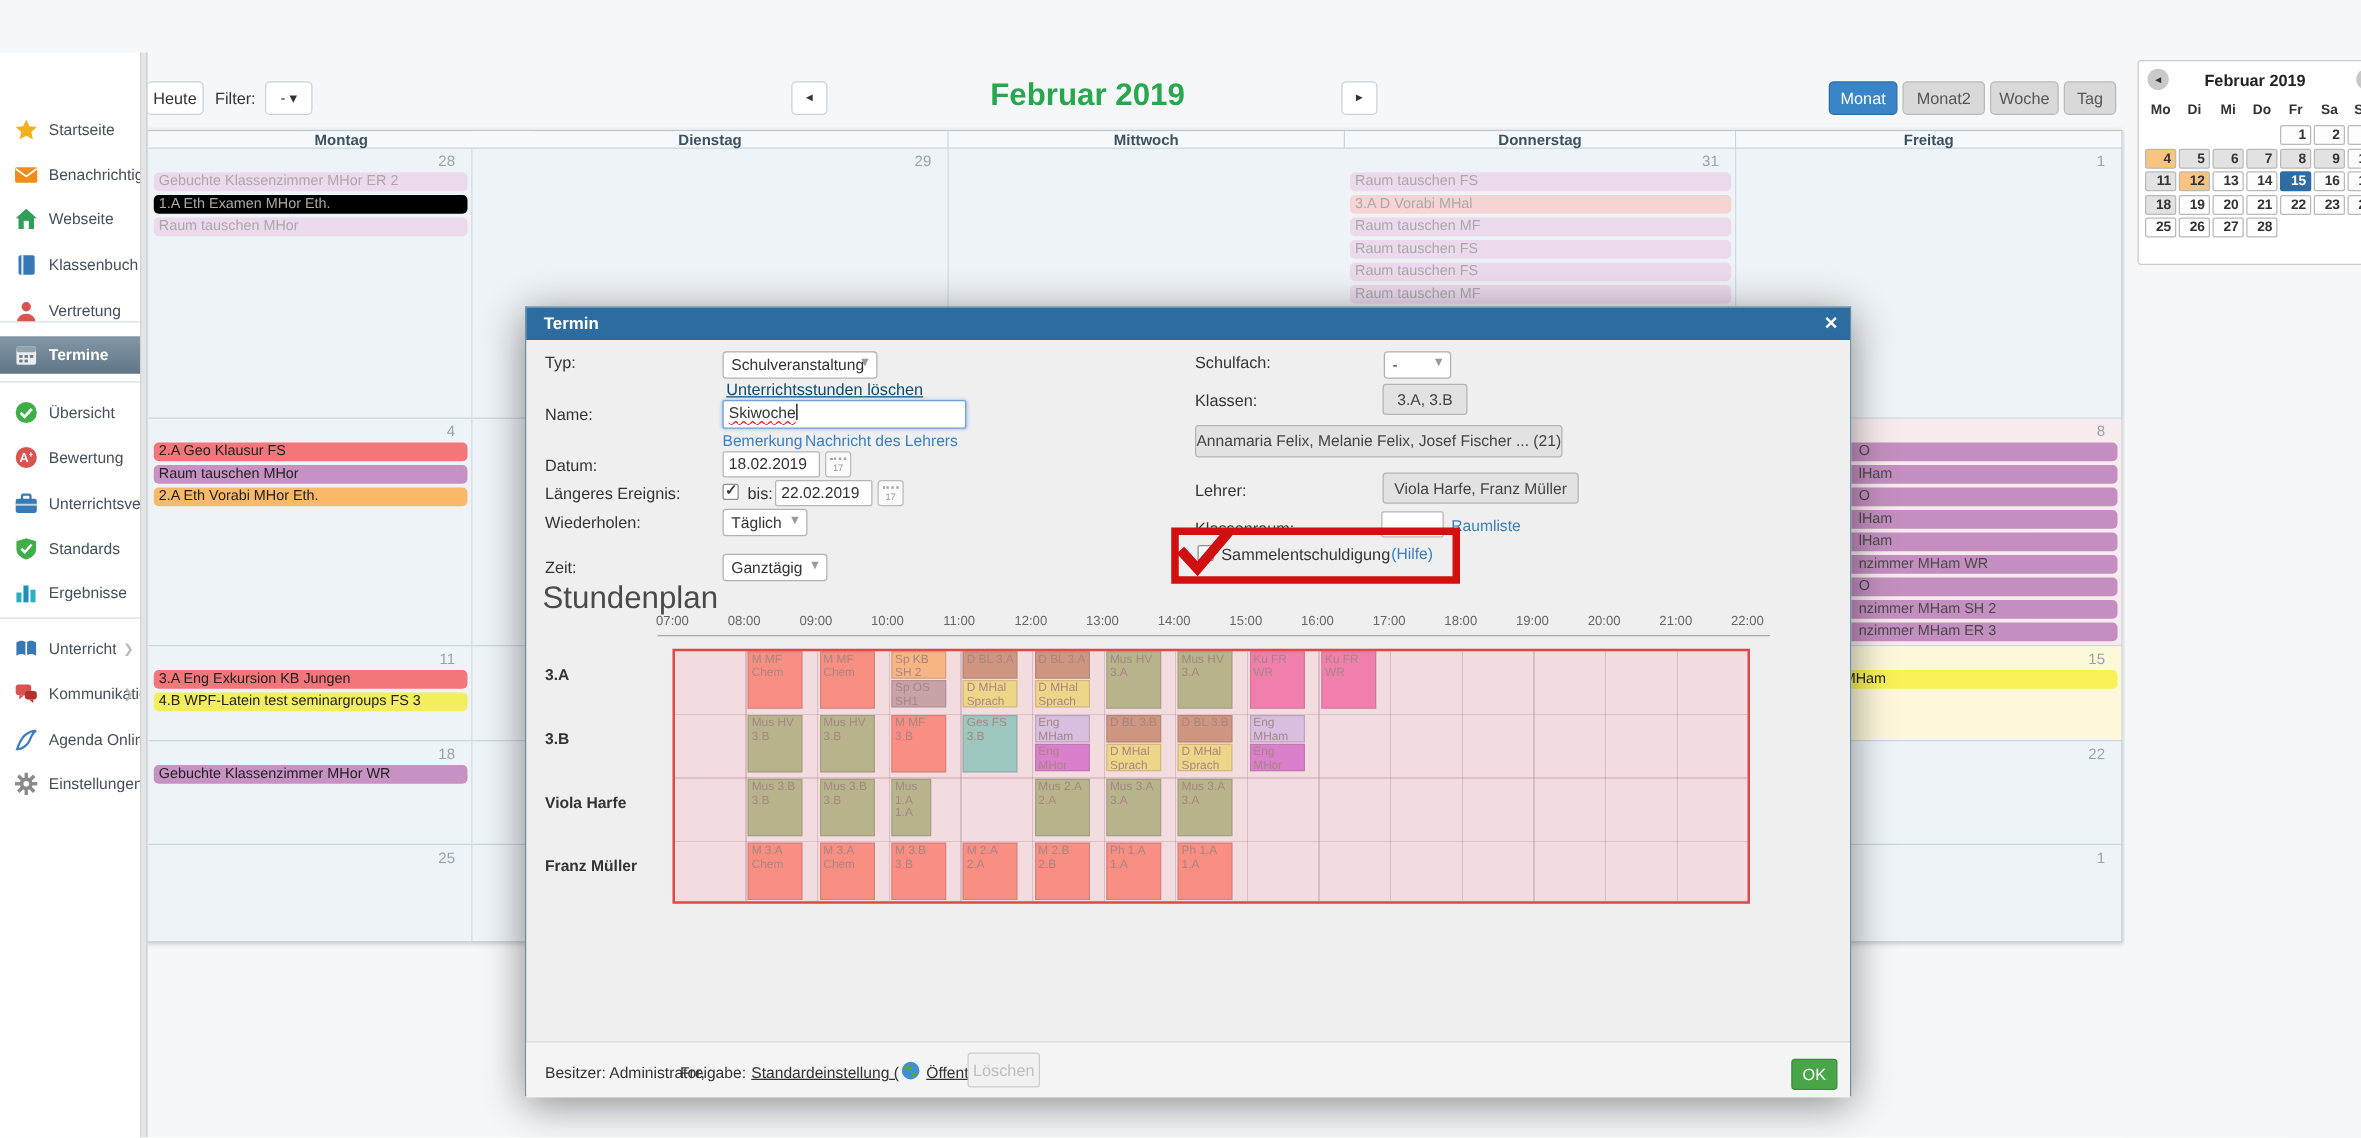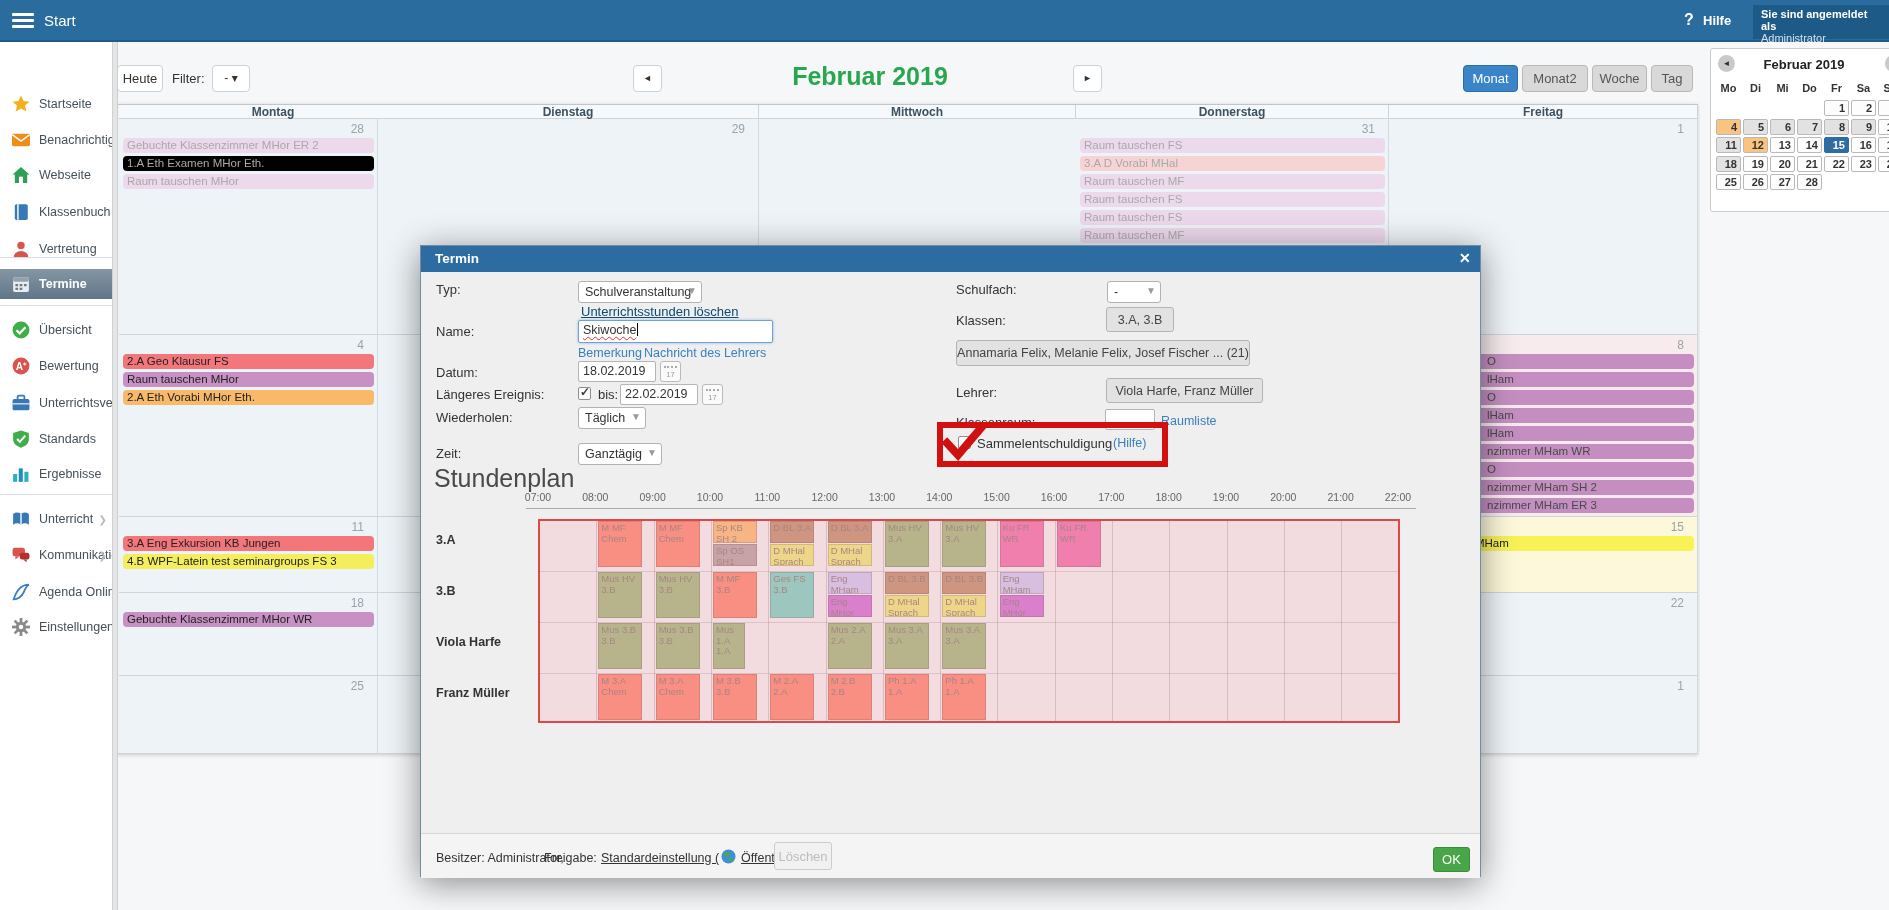--- a/index.html
+++ b/index.html
@@ -95,34 +95,20 @@
   .m-foot { position:absolute; left:0; top:587px; width:100%; height:45px; background:#f4f4f4; border-top:1px solid #d8d8d8; }
   .f-txt { position:absolute; font-size:12.5px; color:#333; top:17px; }
   .btn-disabled { position:absolute; left:353px; top:8px; width:58px; height:28px; background:#f1f1f1; border:1px solid #ccc; border-radius:3px; color:#bdbdbd; font-size:13px; }
   .btn-ok { position:absolute; left:1012px; top:13px; width:37px; height:25px; background:#48a648; border:1px solid #3c8c3c; border-radius:3px; color:#fff; font-size:13px; cursor:pointer; }
 </style>
 </head>
 <body>
 
 <div id="stage">
 
-  <div class="topbar">
-    <div class="burger">
-        <div></div>
-        <div></div>
-        <div></div>
-      </div>
-    <div class="topbar-title">Start</div>
-    <div class="top-help-q">?</div>
-    <div class="top-help">Hilfe</div>
-    <div class="adminbox">
-      <div class="l1">Sie sind angemeldet als</div>
-      <div class="l2">Administrator</div>
-    </div>
-  </div>
 
   <div class="sidebar" id="sidebar">
       <div class="side-item" style="top: 47px;">
         <span class="ic"><svg viewBox="0 0 16 16">
             <path d="M8 .5l2.3 4.8 5.2.6-3.9 3.5 1.1 5.2L8 12 3.3 14.6l1.1-5.2L.5 5.9l5.2-.6z" fill="#f2b01e"></path>
           </svg></span>
         <span class="lbl">Startseite</span>
       </div>
       <div class="side-item" style="top: 83px;">
         <span class="ic"><svg viewBox="0 0 16 16">

